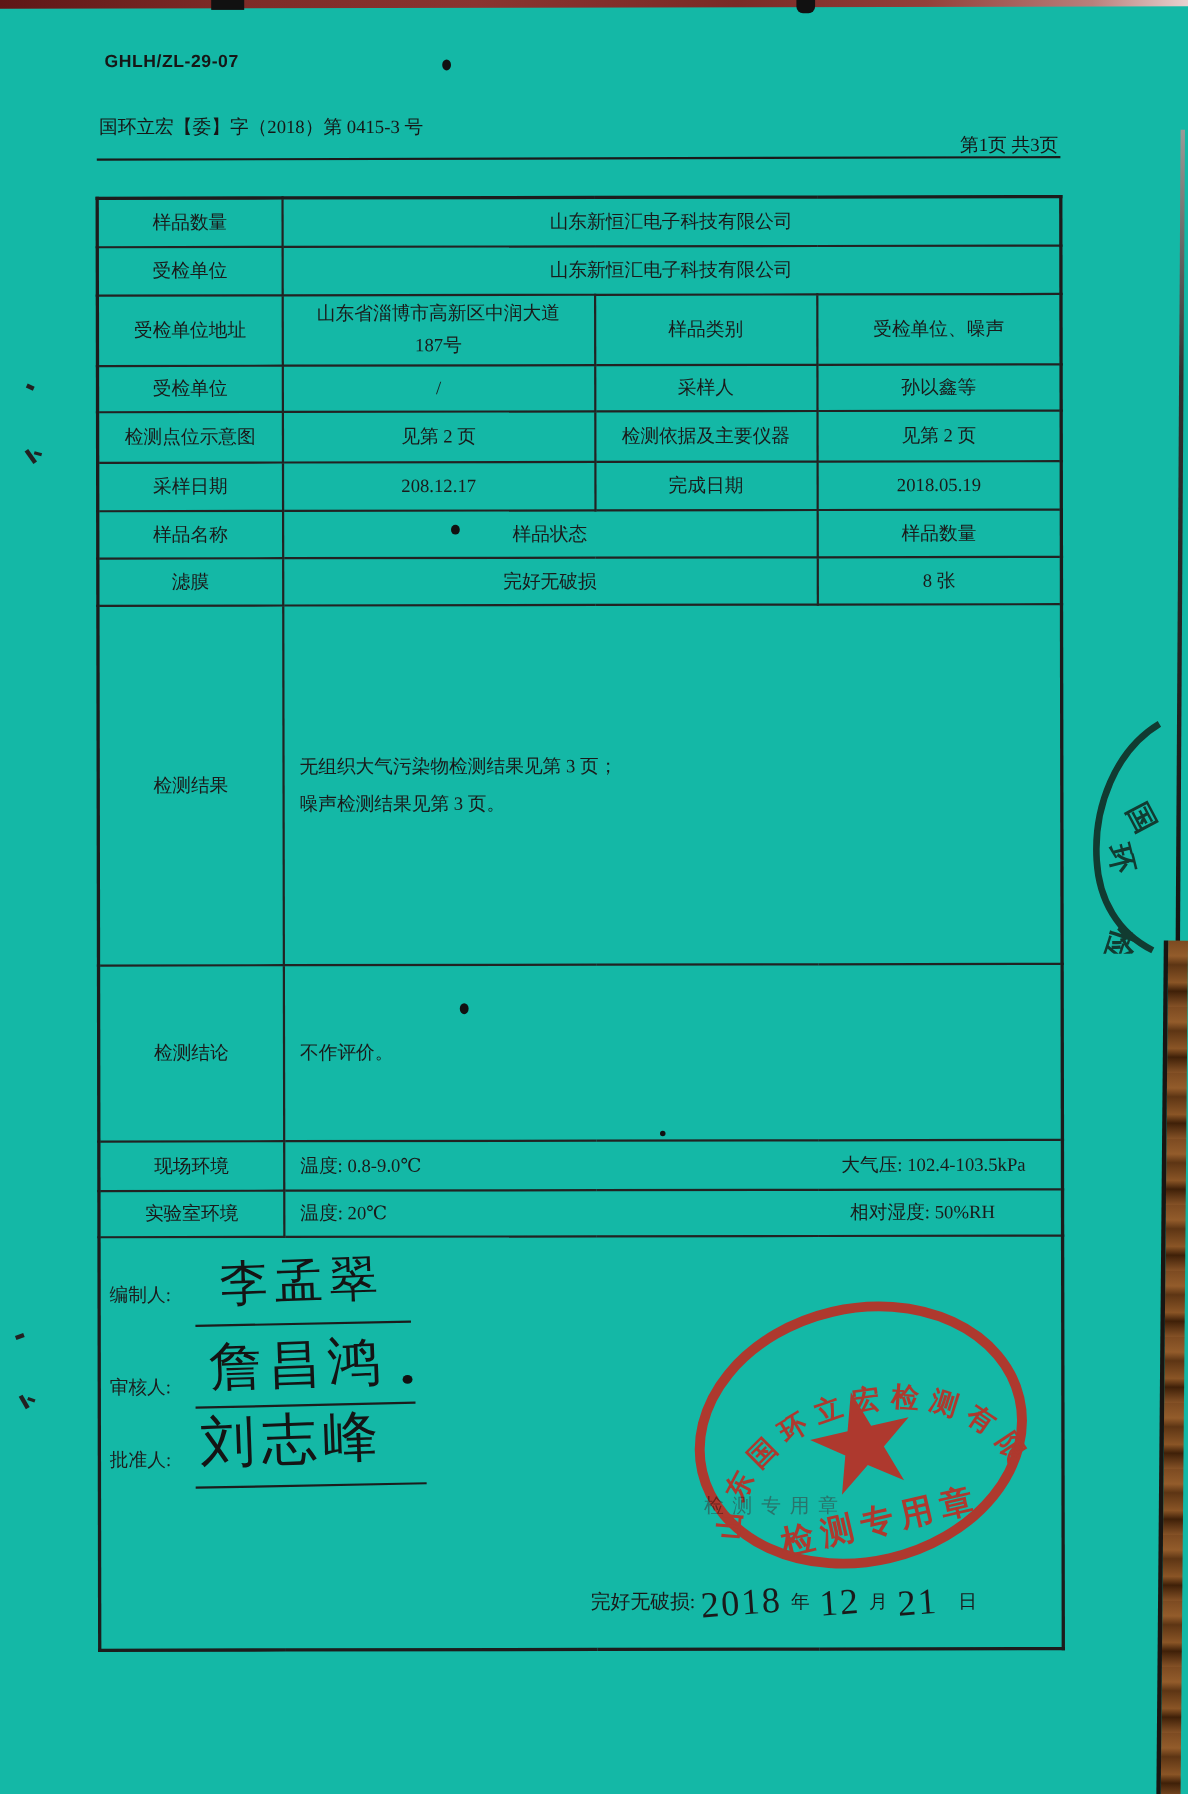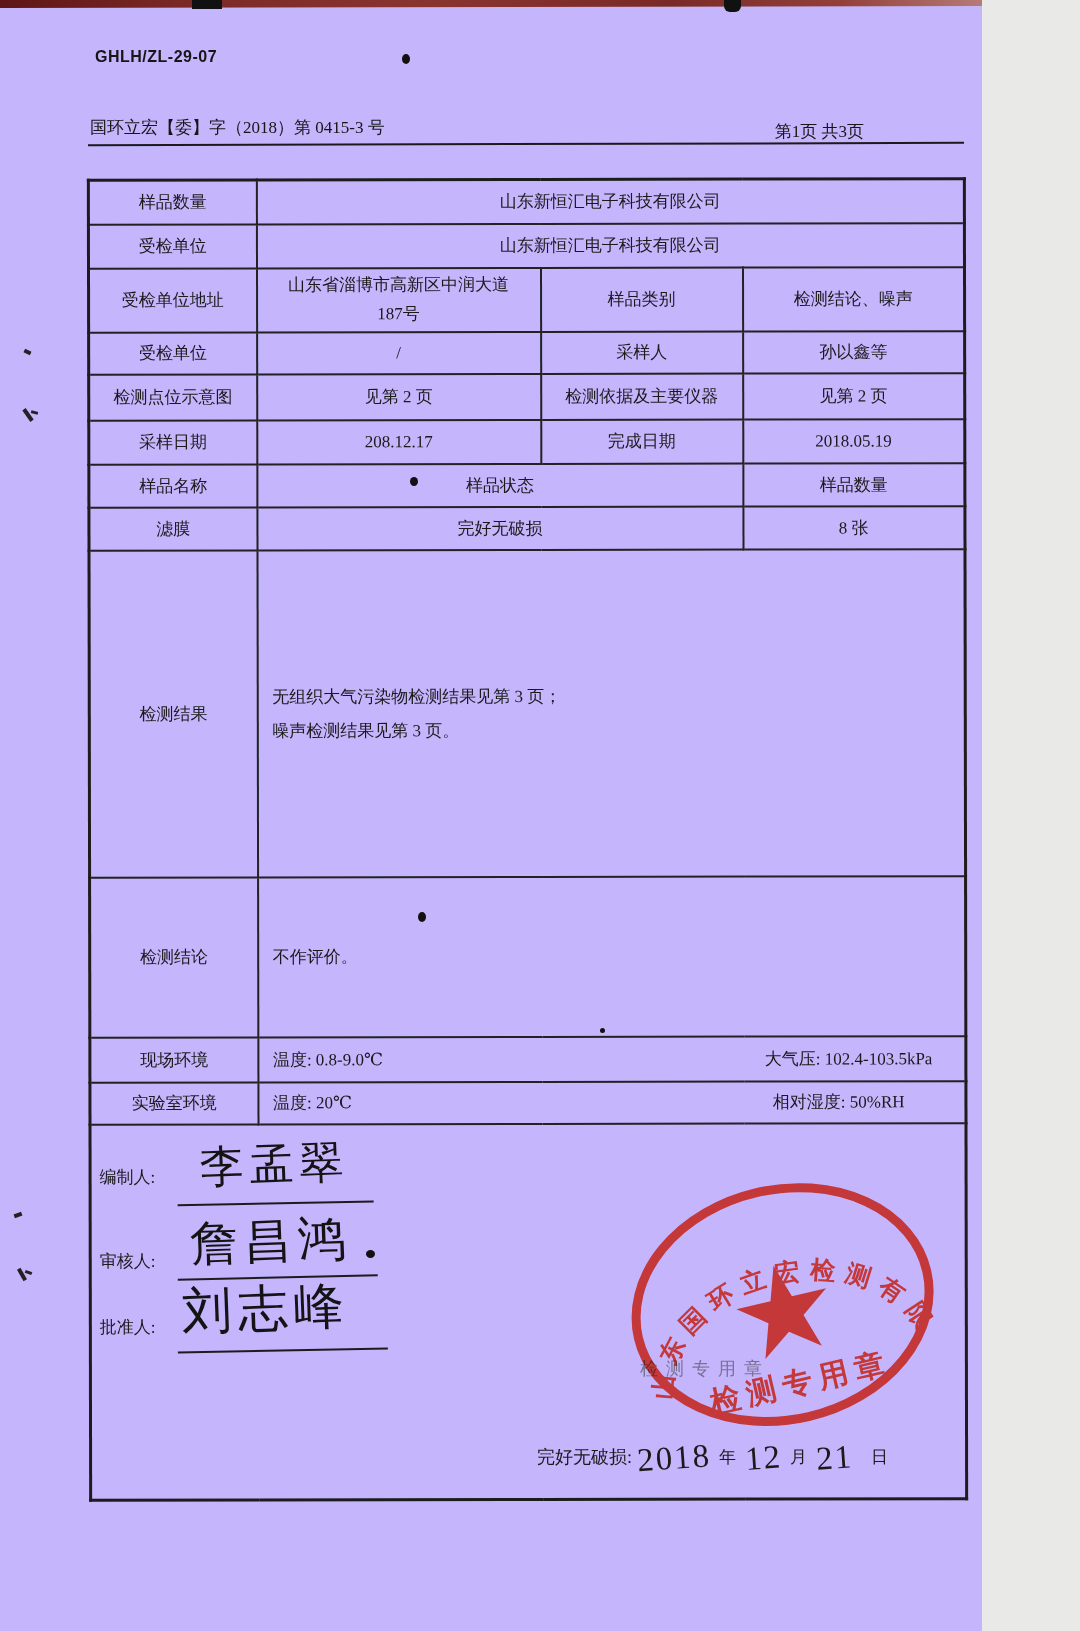--- a/index.html
+++ b/index.html
@@ -2,22 +2,22 @@
 <html><head>
 <meta charset="utf-8">
 <style>
   * { margin:0; padding:0; box-sizing:border-box; }
   html,body { width:1080px; height:1631px; }
   body {
     font-family:"Liberation Serif","DejaVu Serif",serif;
     background:#e9e9e7;
   }
   .page {
-    position:relative; width:982px; height:1631px;
-    background:#c4b5fd; overflow:hidden; color:#161616;
+    position:relative; width:1080px; height:1631px;
+    background:#14b8a6; overflow:hidden; color:#161616;
   }
   
   .top-band {
     position:absolute; left:0; top:0; width:1080px; height:8px;
     background:linear-gradient(90deg,#5e1616 0%,#7c2a26 18%,#8a3430 40%,#7a2a26 62%,#93403a 78%,#b9807c 92%,#e8d2d0 100%);
     transform:rotate(-0.12deg); transform-origin:left top;
   }
   .top-mark { position:absolute; background:#111; }
   .edge-line {
     position:absolute; left:1071px; top:118px; width:4px; height:745px;
@@ -29,21 +29,21 @@
     background:repeating-linear-gradient(180deg,#7c4a21 0px,#935c2b 14px,#5d3514 22px,#8a5526 38px,#3f2008 46px,#845126 60px);
     border-left:4px solid #181512;
     transform:rotate(0.5deg); transform-origin:top left;
   }
   .speck { position:absolute; background:#111; border-radius:50%; }
   .pen-mark { position:absolute; background:#222; }
 
   
   .doc-code { position:absolute; left:95px; top:48px; font-size:16px; font-weight:bold; letter-spacing:.5px; font-family:"Liberation Sans","DejaVu Sans",sans-serif; }
   .title { position:absolute; left:0; top:76px; width:1000px; text-align:center; font-size:31px; font-weight:bold; letter-spacing:13px; }
-  .report-no { position:absolute; left:90px; top:116px; font-size:17px; }
+  .report-no { position:absolute; left:90px; top:104px; font-size:17px; }
   .page-info { position:absolute; right:118px; top:120px; font-size:17px; }
   .header-rule { position:absolute; left:88px; top:143px; width:876px; height:2px; background:#1a1a1a; transform:rotate(-0.15deg); }
 
   
   table.report {
     position:absolute; left:88px; top:178px; width:876px;
     border-collapse:collapse; table-layout:fixed;
     transform:rotate(-0.1deg);
   }
   table.report td {
@@ -121,21 +121,21 @@
       <td>受检单位</td>
       <td colspan="3">山东新恒汇电子科技有限公司</td>
     </tr>
     <tr style="height:64px">
       <td>受检单位地址</td>
       <td class="two-line">
         <span>山东省淄博市高新区中润大道</span><br>
         <span>187号</span>
       </td>
       <td>样品类别</td>
-      <td>检测结论、噪声</td>
+      <td>受检单位、噪声</td>
     </tr>
     <tr style="height:42px">
       <td>受检单位</td>
       <td>/</td>
       <td>采样人</td>
       <td>孙以鑫等</td>
     </tr>
     <tr style="height:46px">
       <td>检测点位示意图</td>
       <td>见第 2 页</td>

